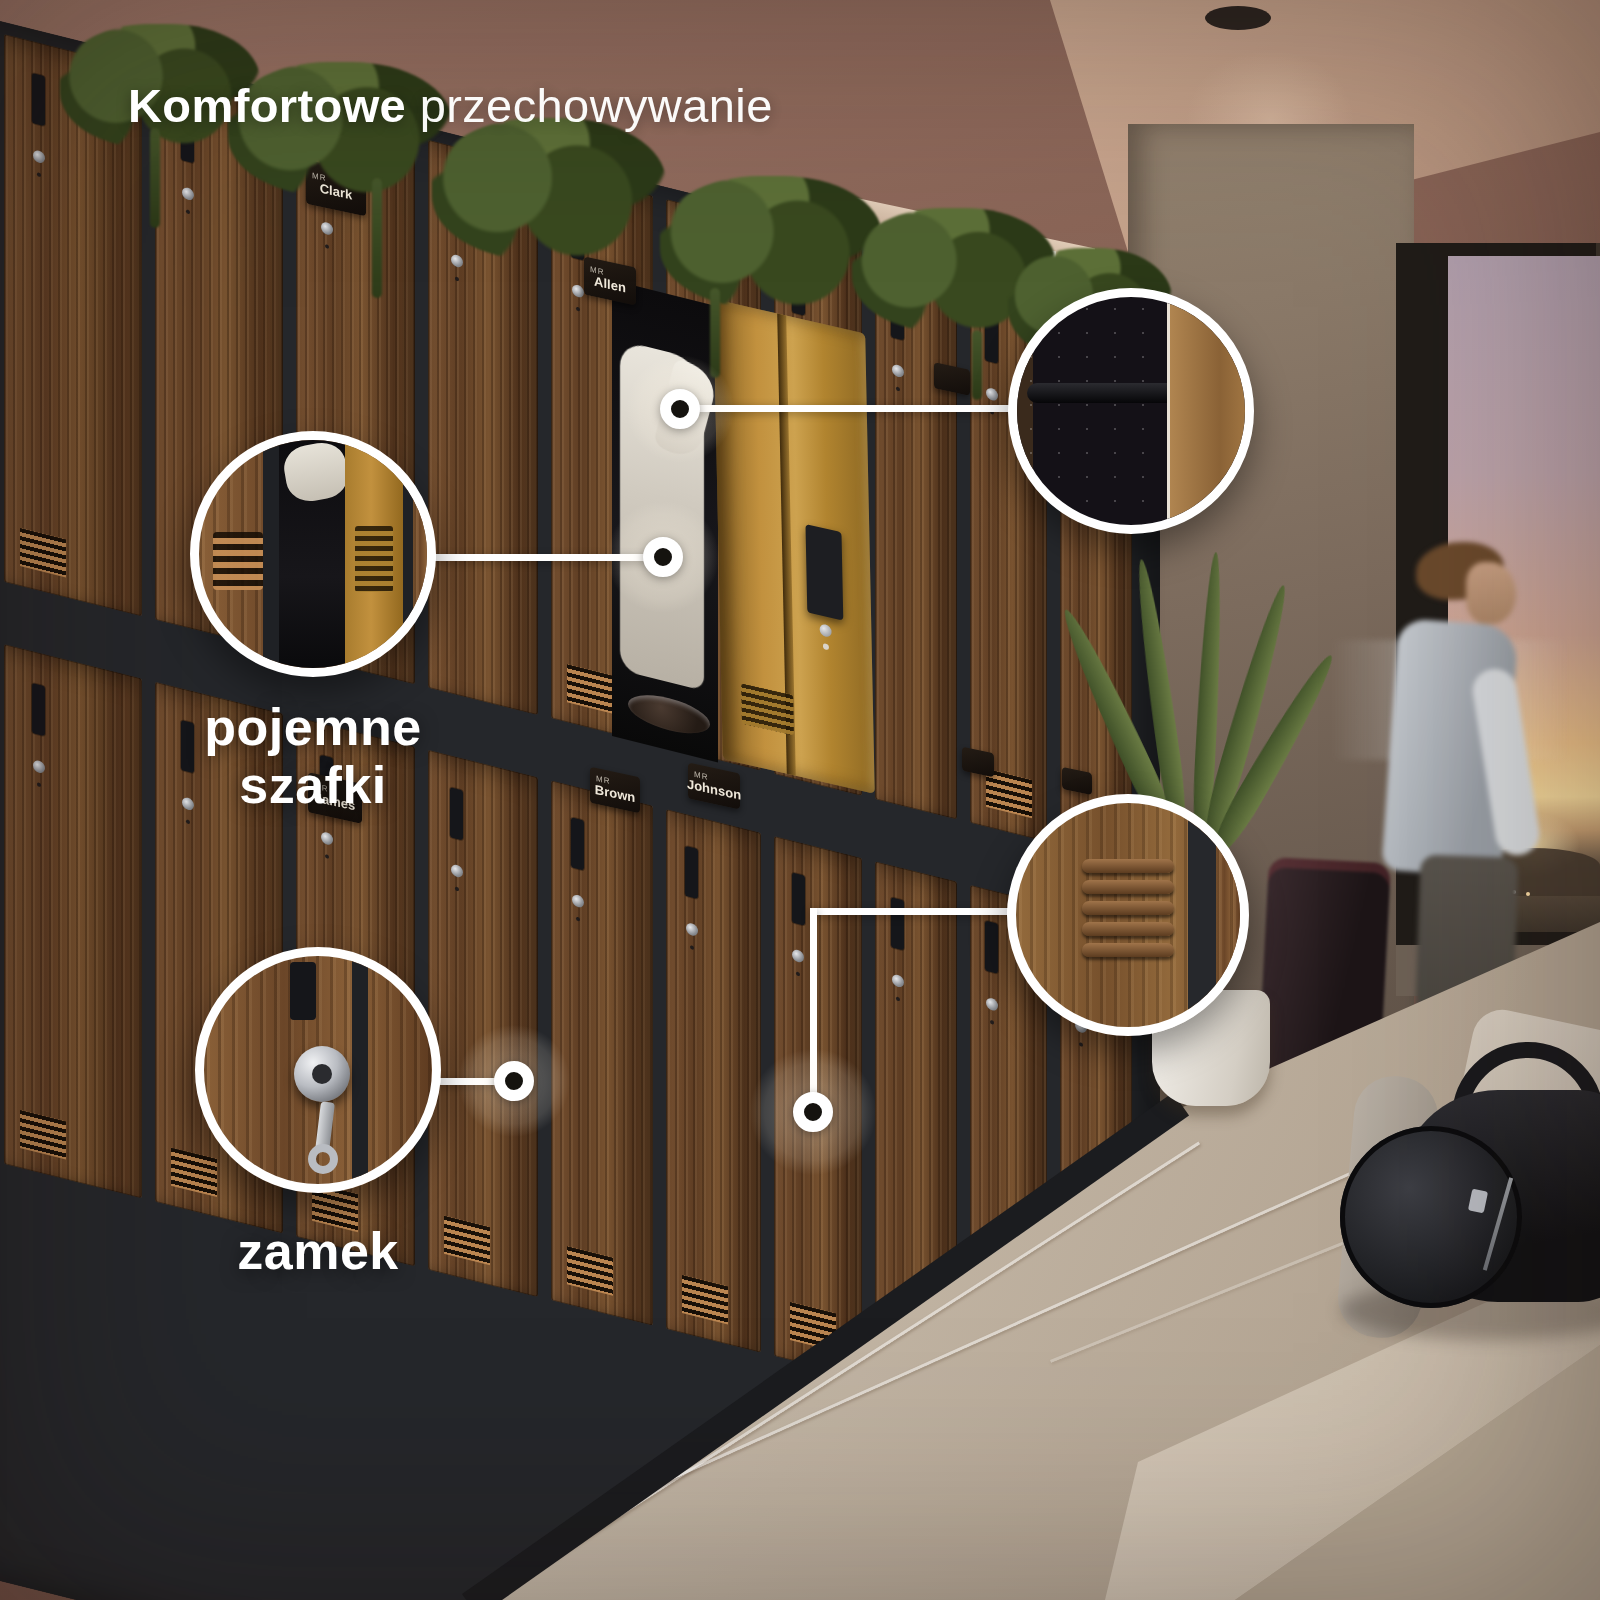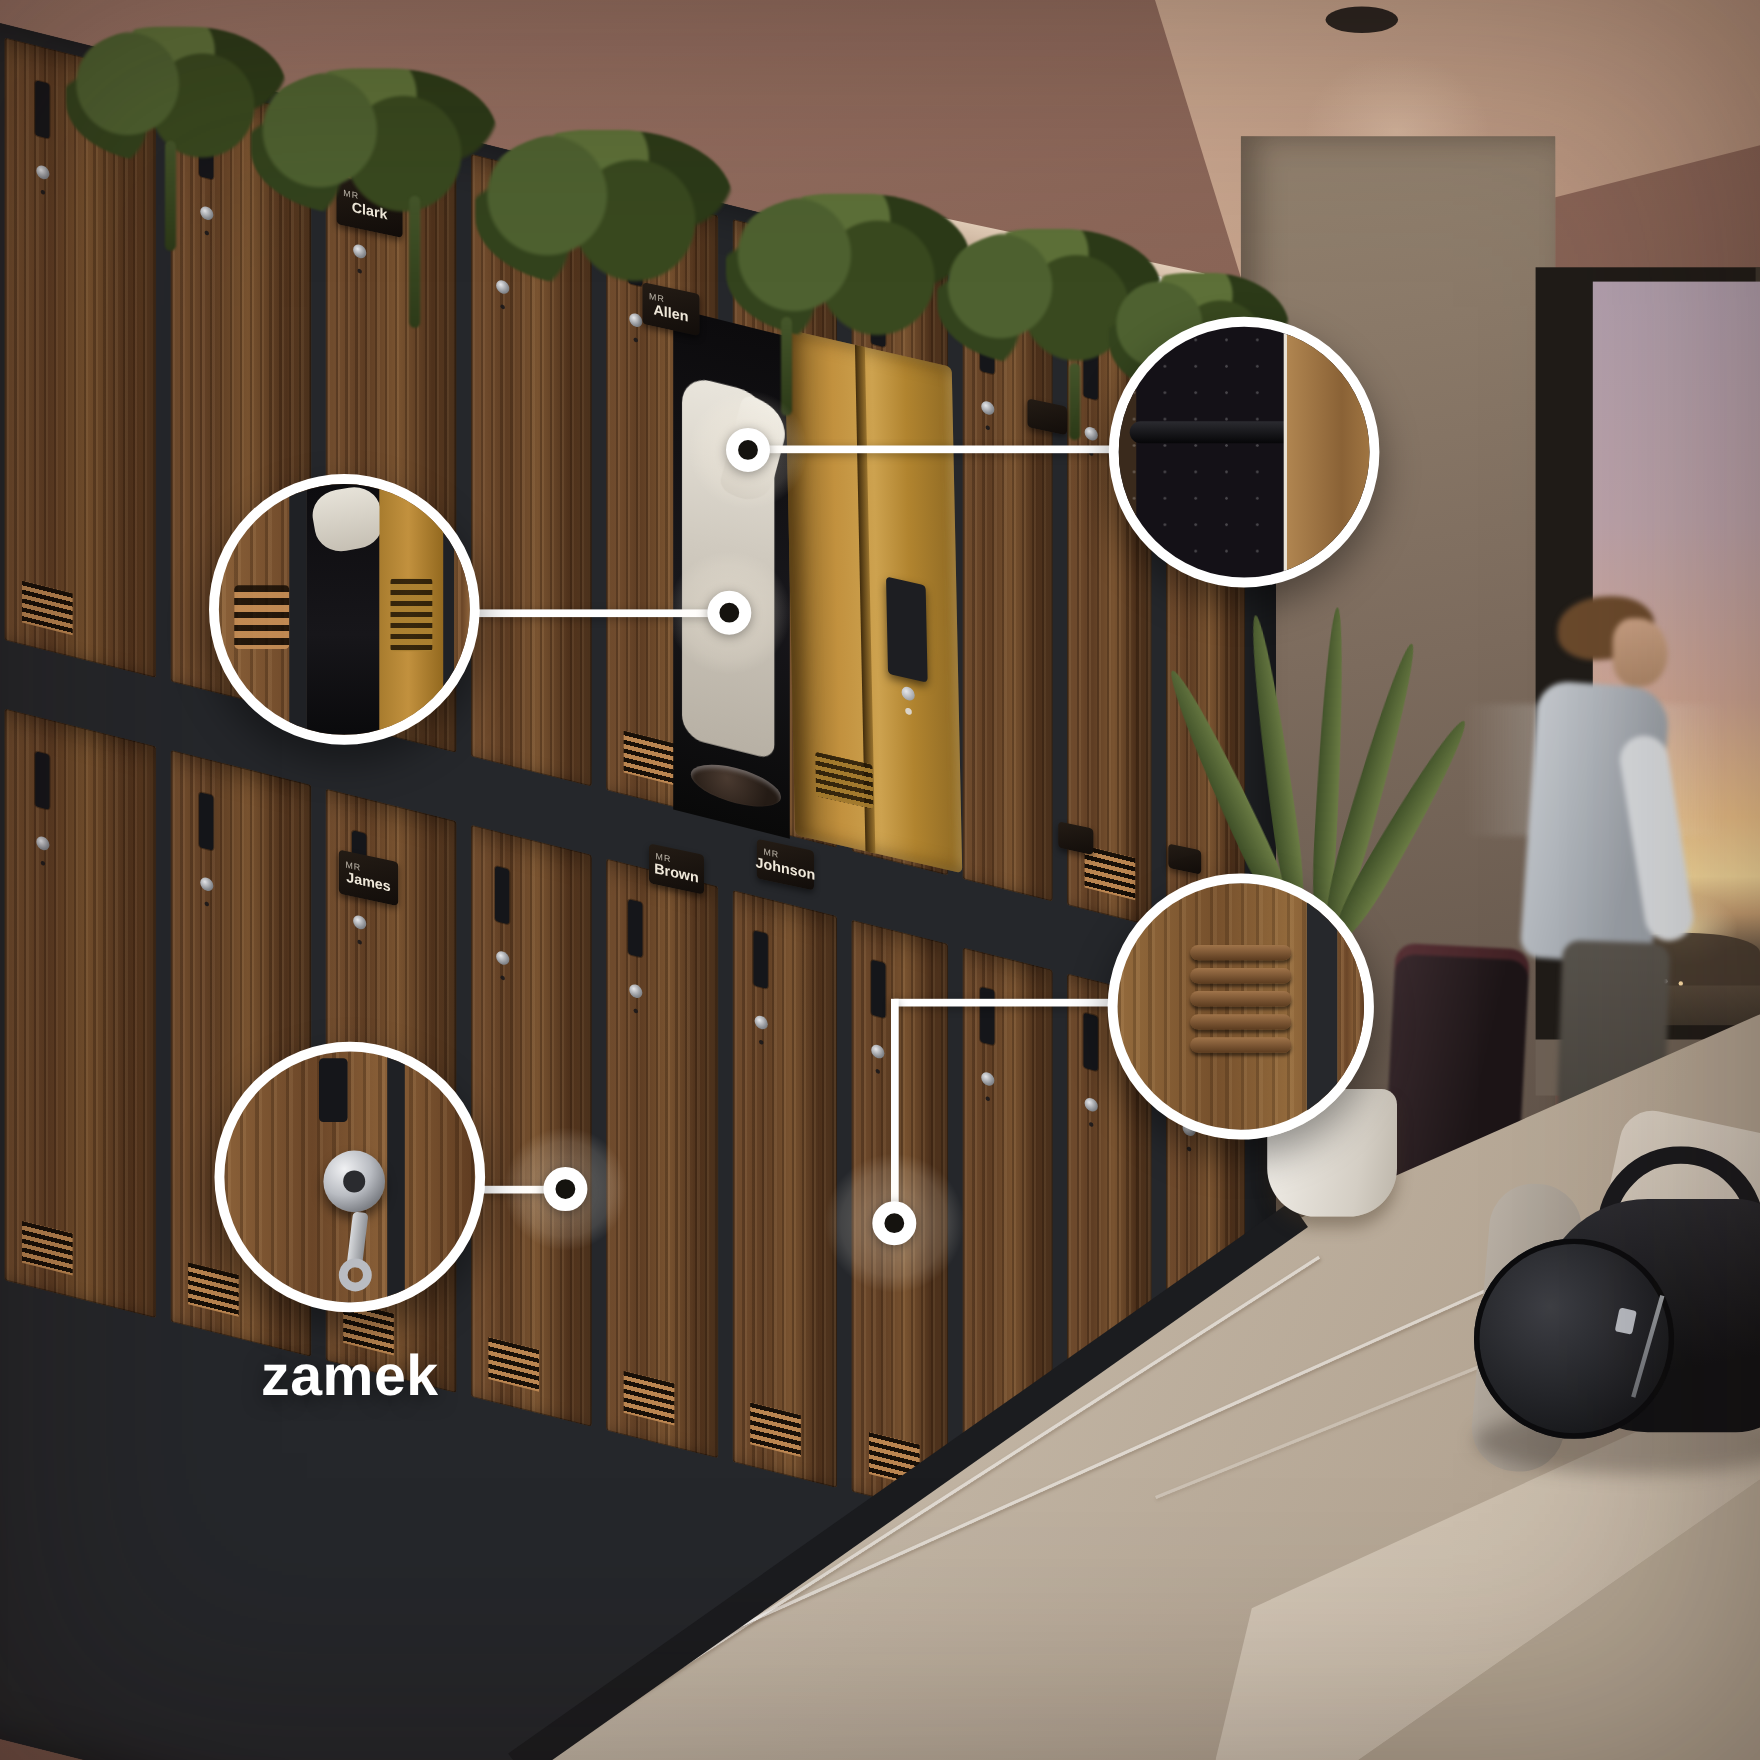--- a/index.html
+++ b/index.html
@@ -300,20 +300,25 @@
   <div class="abs benchfront"></div>
   <div class="abs bagshadow"></div>
   <div class="abs duffle-strap"></div>
   <div class="abs duffle-body"></div>
   <div class="abs duffle-cap"></div>
   <div class="abs duffle-zip"></div>
   <div class="abs duffle-clasp"></div>
 
   <div class="abs vig"></div>
 
+  <div class="abs headline">
+    <span class="bold">Komfortowe</span>
+    <span> </span>
+    <span class="light">przechowywanie</span>
+  </div>
 
   <div class="cline" style="left:676px;top:405px;width:340px;height:7px;"></div>
   <div class="cline" style="left:430px;top:554px;width:238px;height:7px;"></div>
   <div class="cline" style="left:436px;top:1078px;width:82px;height:7px;"></div>
   <div class="cline" style="left:813px;top:908px;width:200px;height:7px;"></div>
   <div class="cline" style="left:810px;top:908px;width:7px;height:206px;"></div>
 
   <div class="halo" style="left:605px;top:334px;width:150px;height:150px;"></div>
   <div class="cdot" style="left:660px;top:389px;"></div>
   <div class="halo" style="left:585px;top:479px;width:156px;height:156px;"></div>
@@ -353,20 +358,24 @@
   <div class="lens" style="left:1007px;top:794px;width:224px;height:224px;background-image:repeating-linear-gradient(90deg,rgba(26,12,2,.18) 0 3px,rgba(255,220,170,.08) 3px 6px,rgba(0,0,0,0) 6px 14px),linear-gradient(90deg,#936a3c,#76502c 40%,#936a3c 70%,#6b4526);">
     <div class="abs" style="left:172px;top:0;width:28px;height:100%;background:#26282c;"></div>
     <div class="abs lenswood" style="left:200px;top:0;width:24px;height:100%;"></div>
     <div class="slatbar" style="left:66px;top:56px;"></div>
     <div class="slatbar" style="left:66px;top:77px;"></div>
     <div class="slatbar" style="left:66px;top:98px;"></div>
     <div class="slatbar" style="left:66px;top:119px;"></div>
     <div class="slatbar" style="left:66px;top:140px;"></div>
   </div>
 
+  <div class="cl-label" style="left:128px;top:698px;width:370px;">
+    <div>pojemne</div>
+    <div>szafki</div>
+  </div>
   <div class="cl-label" style="left:945px;top:550px;width:380px;">
   </div>
   <div class="cl-label" style="left:133px;top:1222px;width:370px;">
     <div>zamek</div>
   </div>
 
 
 </div>
 
 </body></html>

